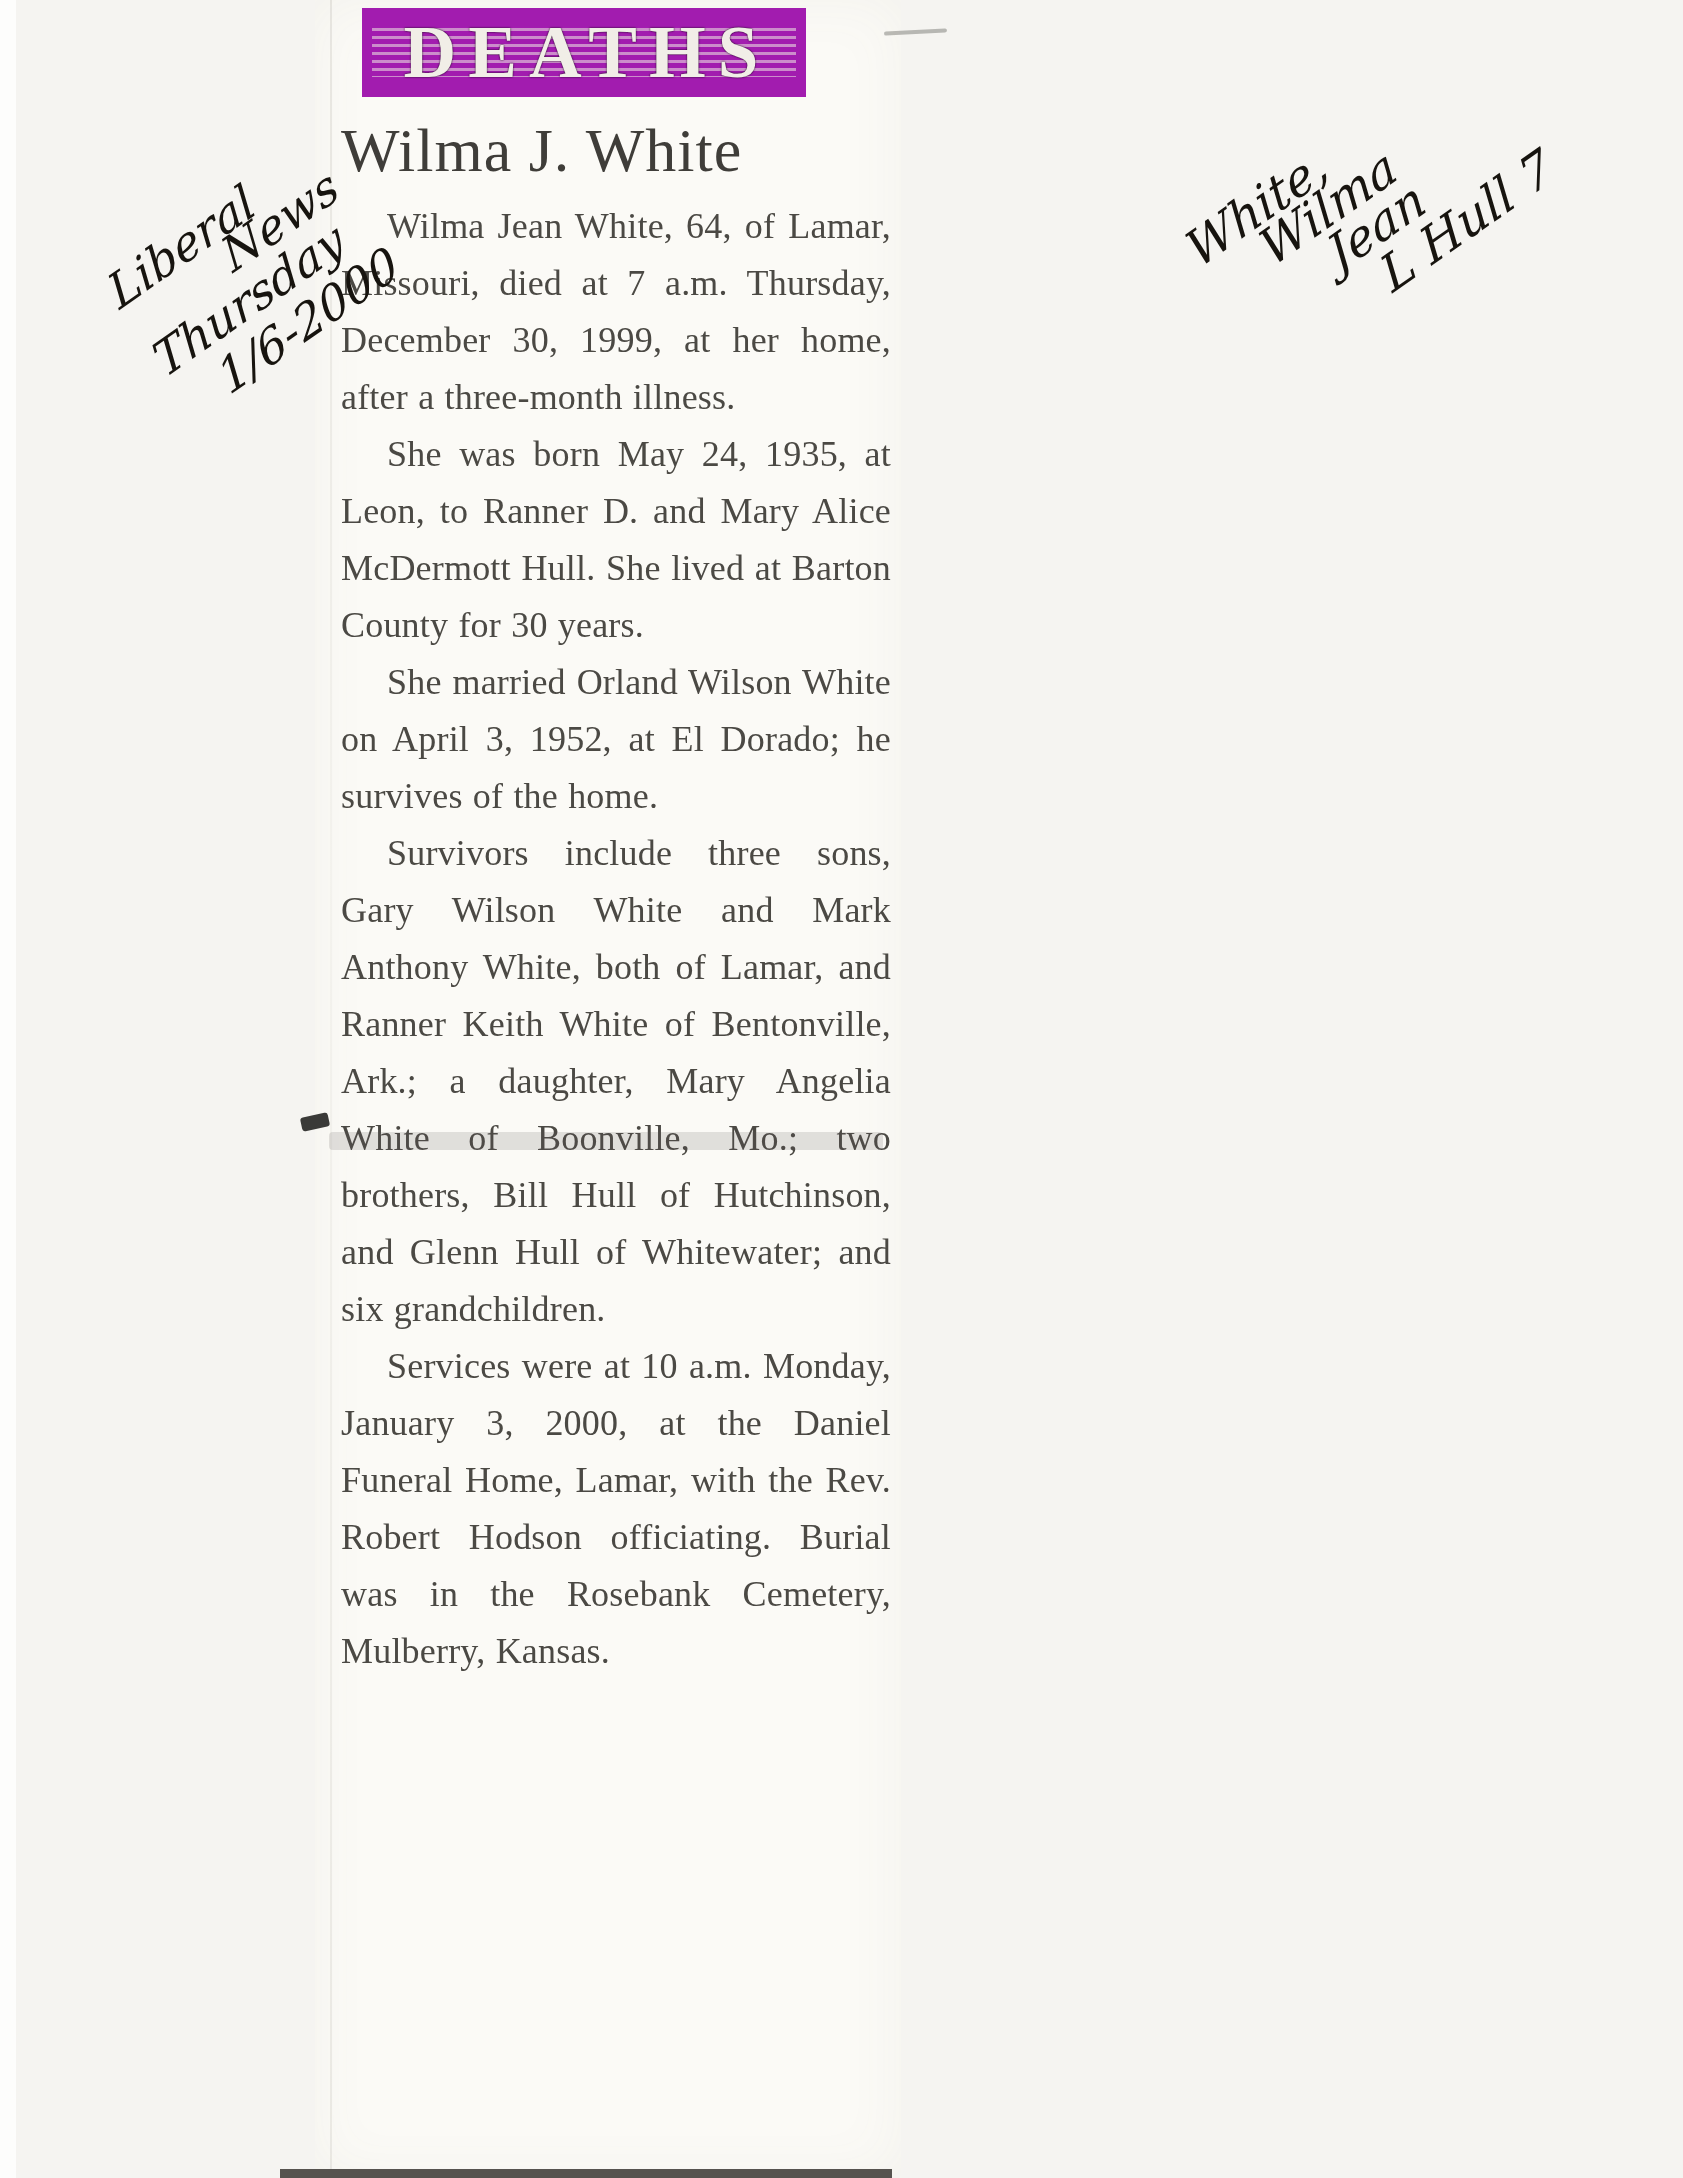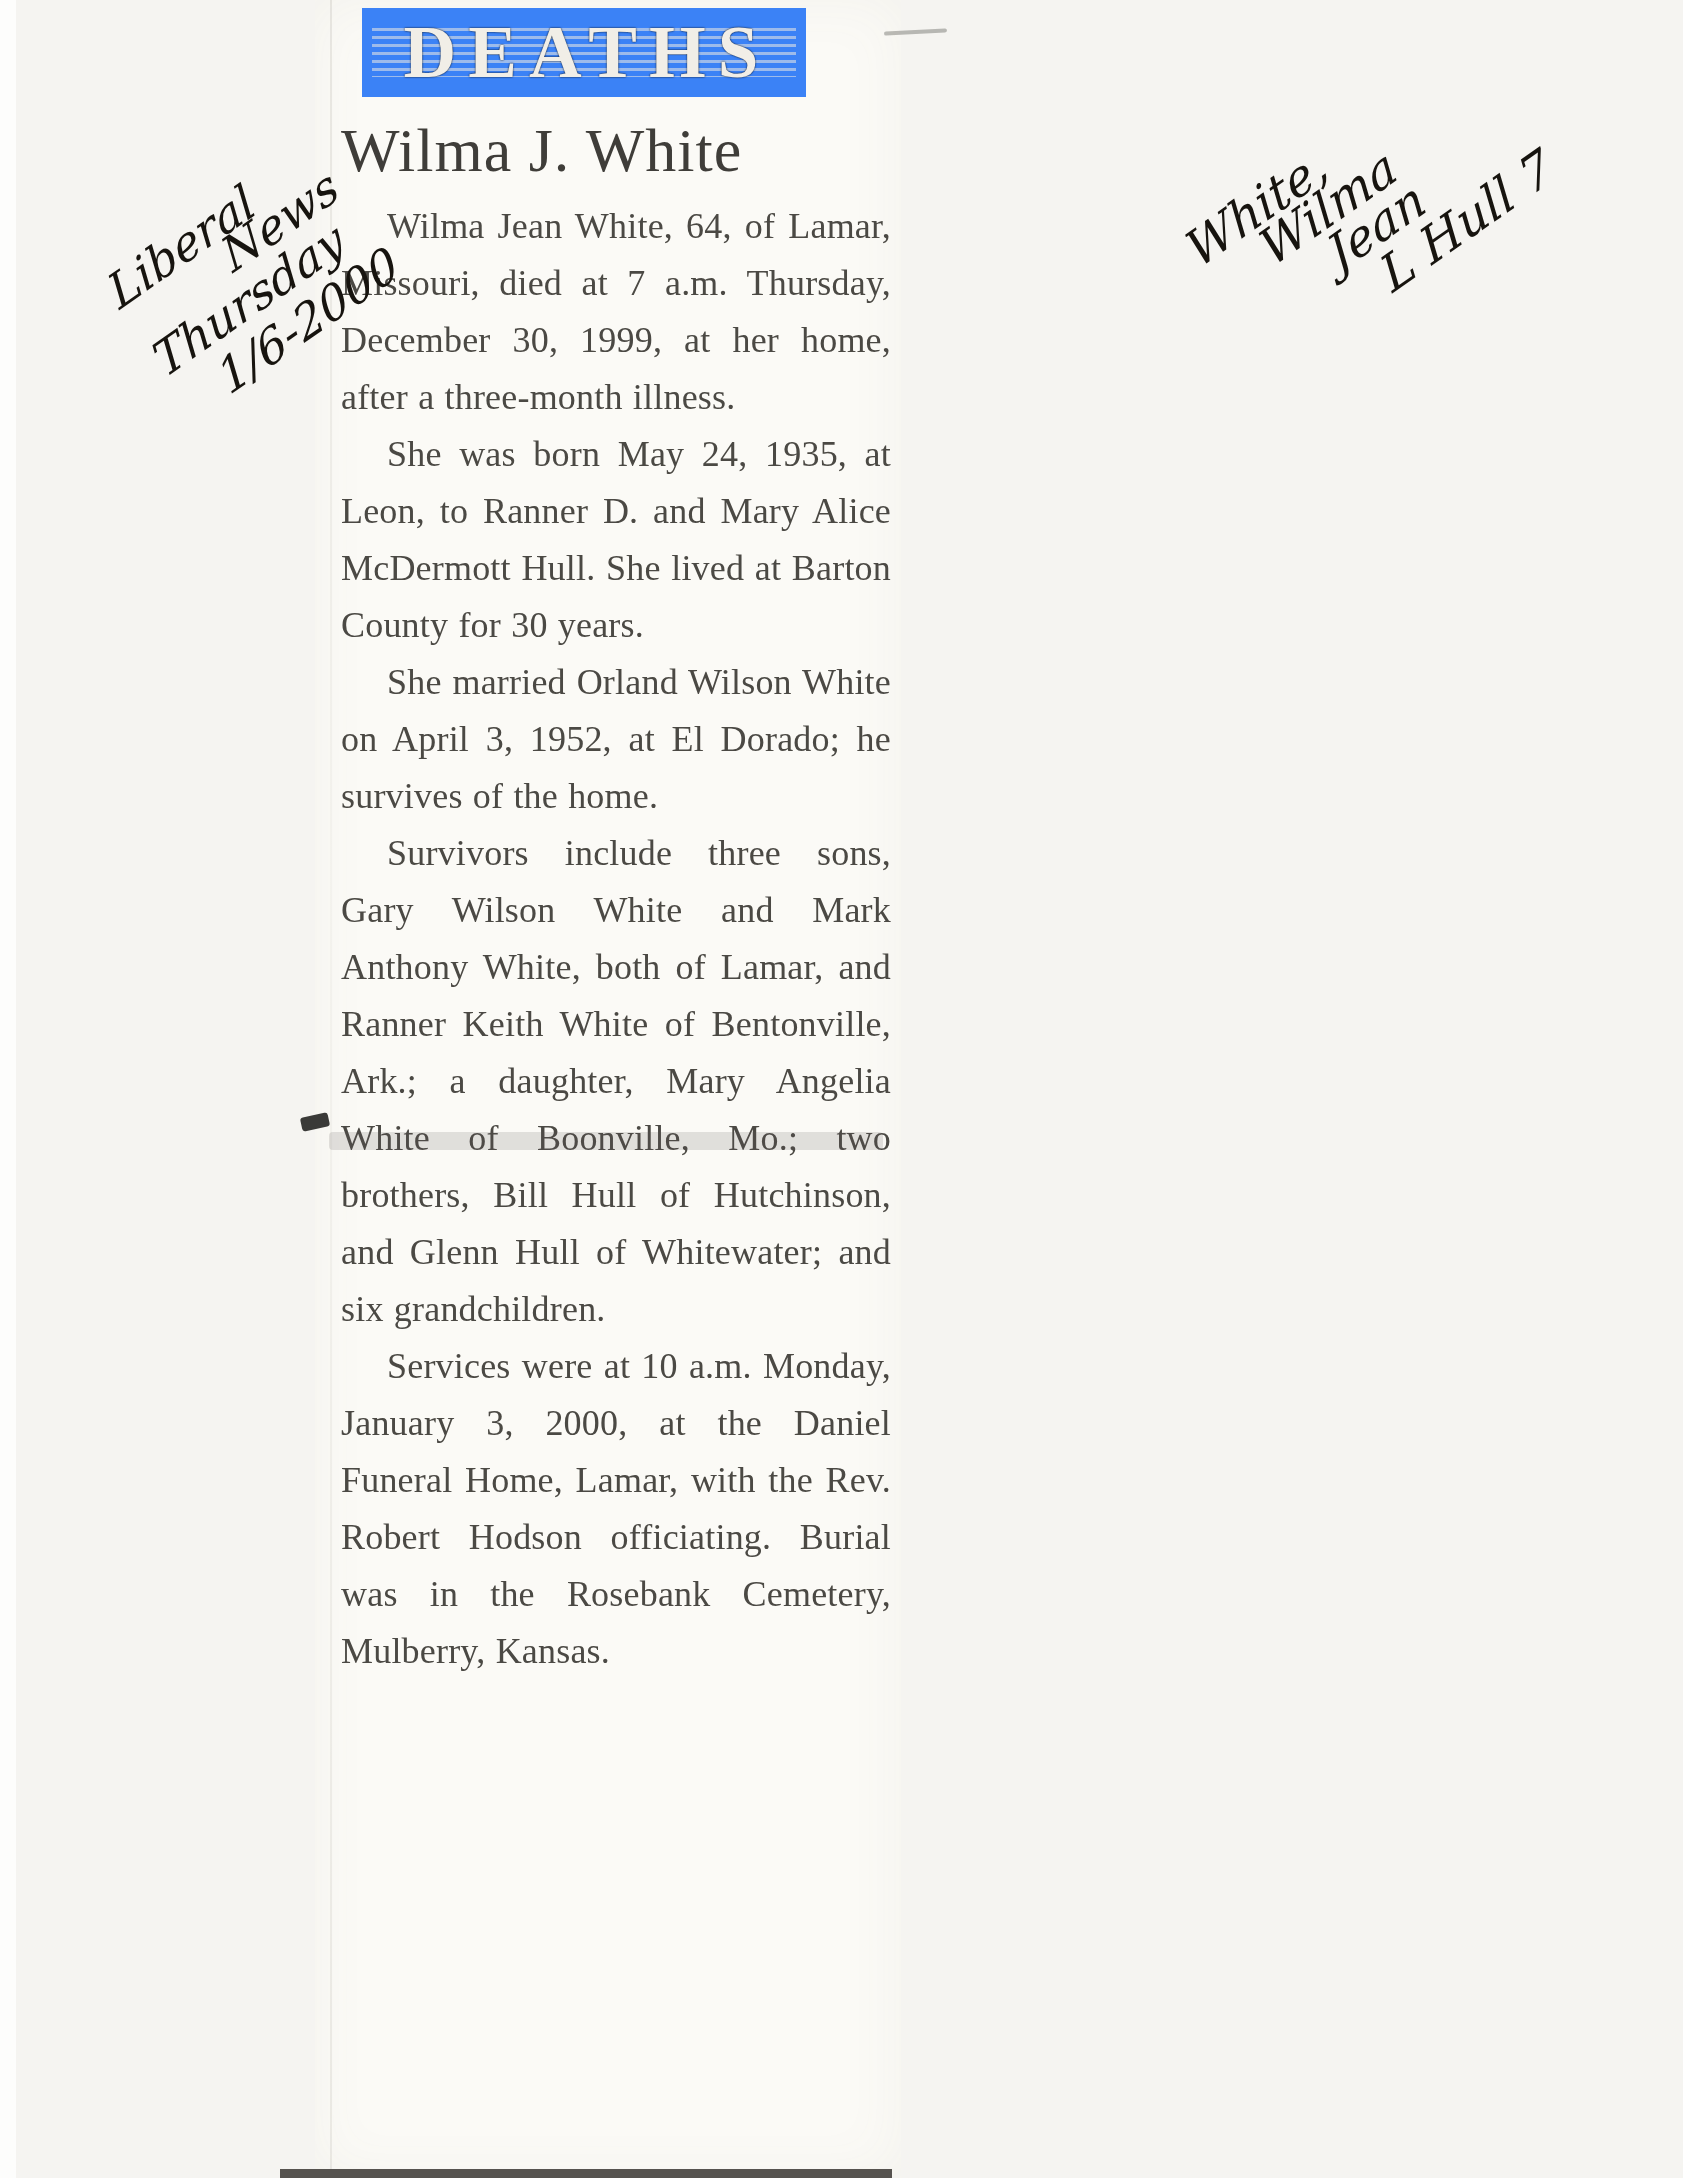--- a/index.html
+++ b/index.html
@@ -16,21 +16,21 @@
     position:absolute;left:315px;top:0;width:586px;height:2178px;
     background:#fbfaf6;
     box-shadow:inset 0 0 59px rgba(120,115,105,0.06);
   }
   .clipping-fold{
     position:absolute;left:330px;top:0;width:2px;height:2178px;
     background:linear-gradient(to bottom, rgba(150,145,135,0.18), rgba(150,145,135,0.05) 40%, rgba(150,145,135,0.15));
   }
   .banner{
     position:absolute;left:362px;top:8px;width:444px;height:89px;
-    background:#3b82f6;
+    background:#a21caf;
     display:flex;align-items:center;justify-content:center;
   }
   .banner::before{
     content:"";position:absolute;left:10px;right:10px;top:20px;bottom:20px;
     background:repeating-linear-gradient(to bottom,
       rgba(238,234,226,0.55) 0 3px, rgba(24,22,20,0) 3px 8px);
   }
   .banner-text{
     position:relative;
     font-family:"Liberation Serif", serif;

